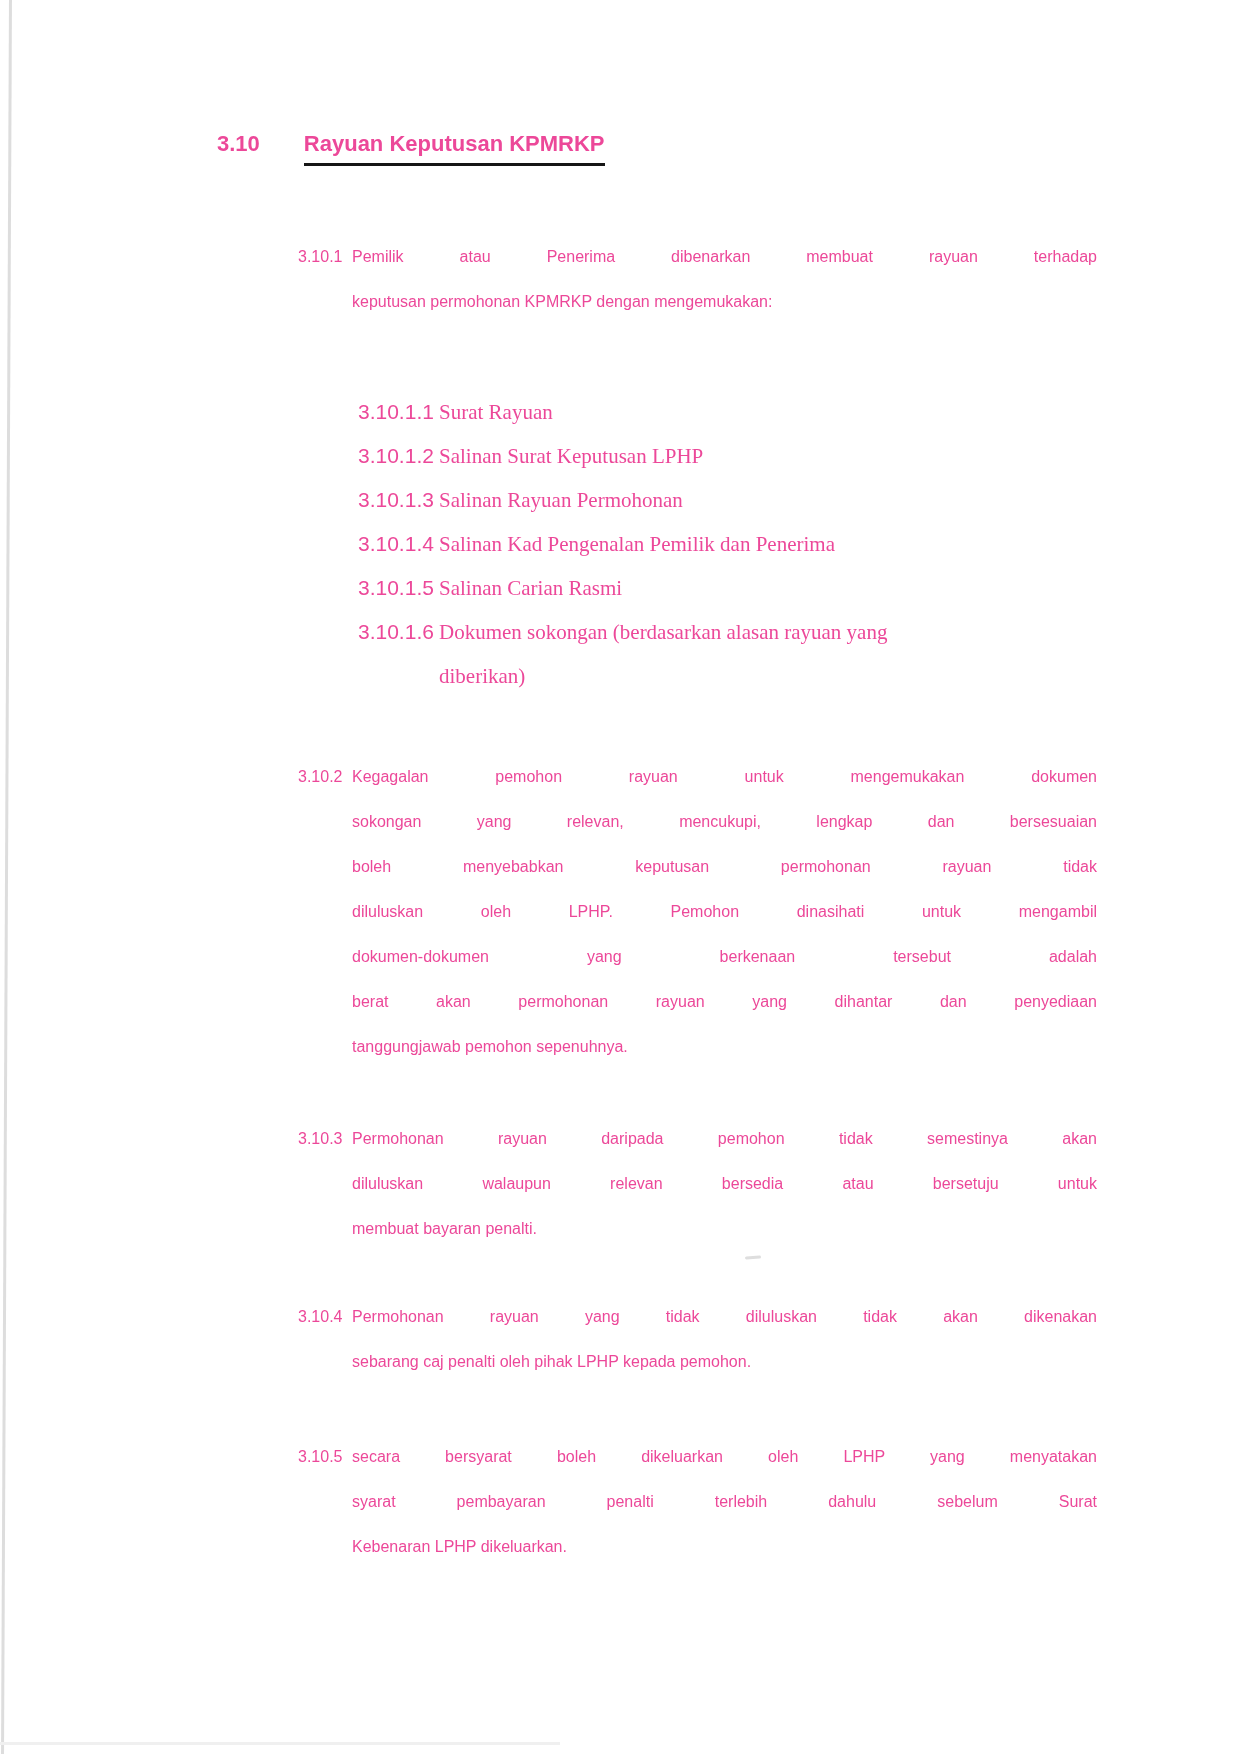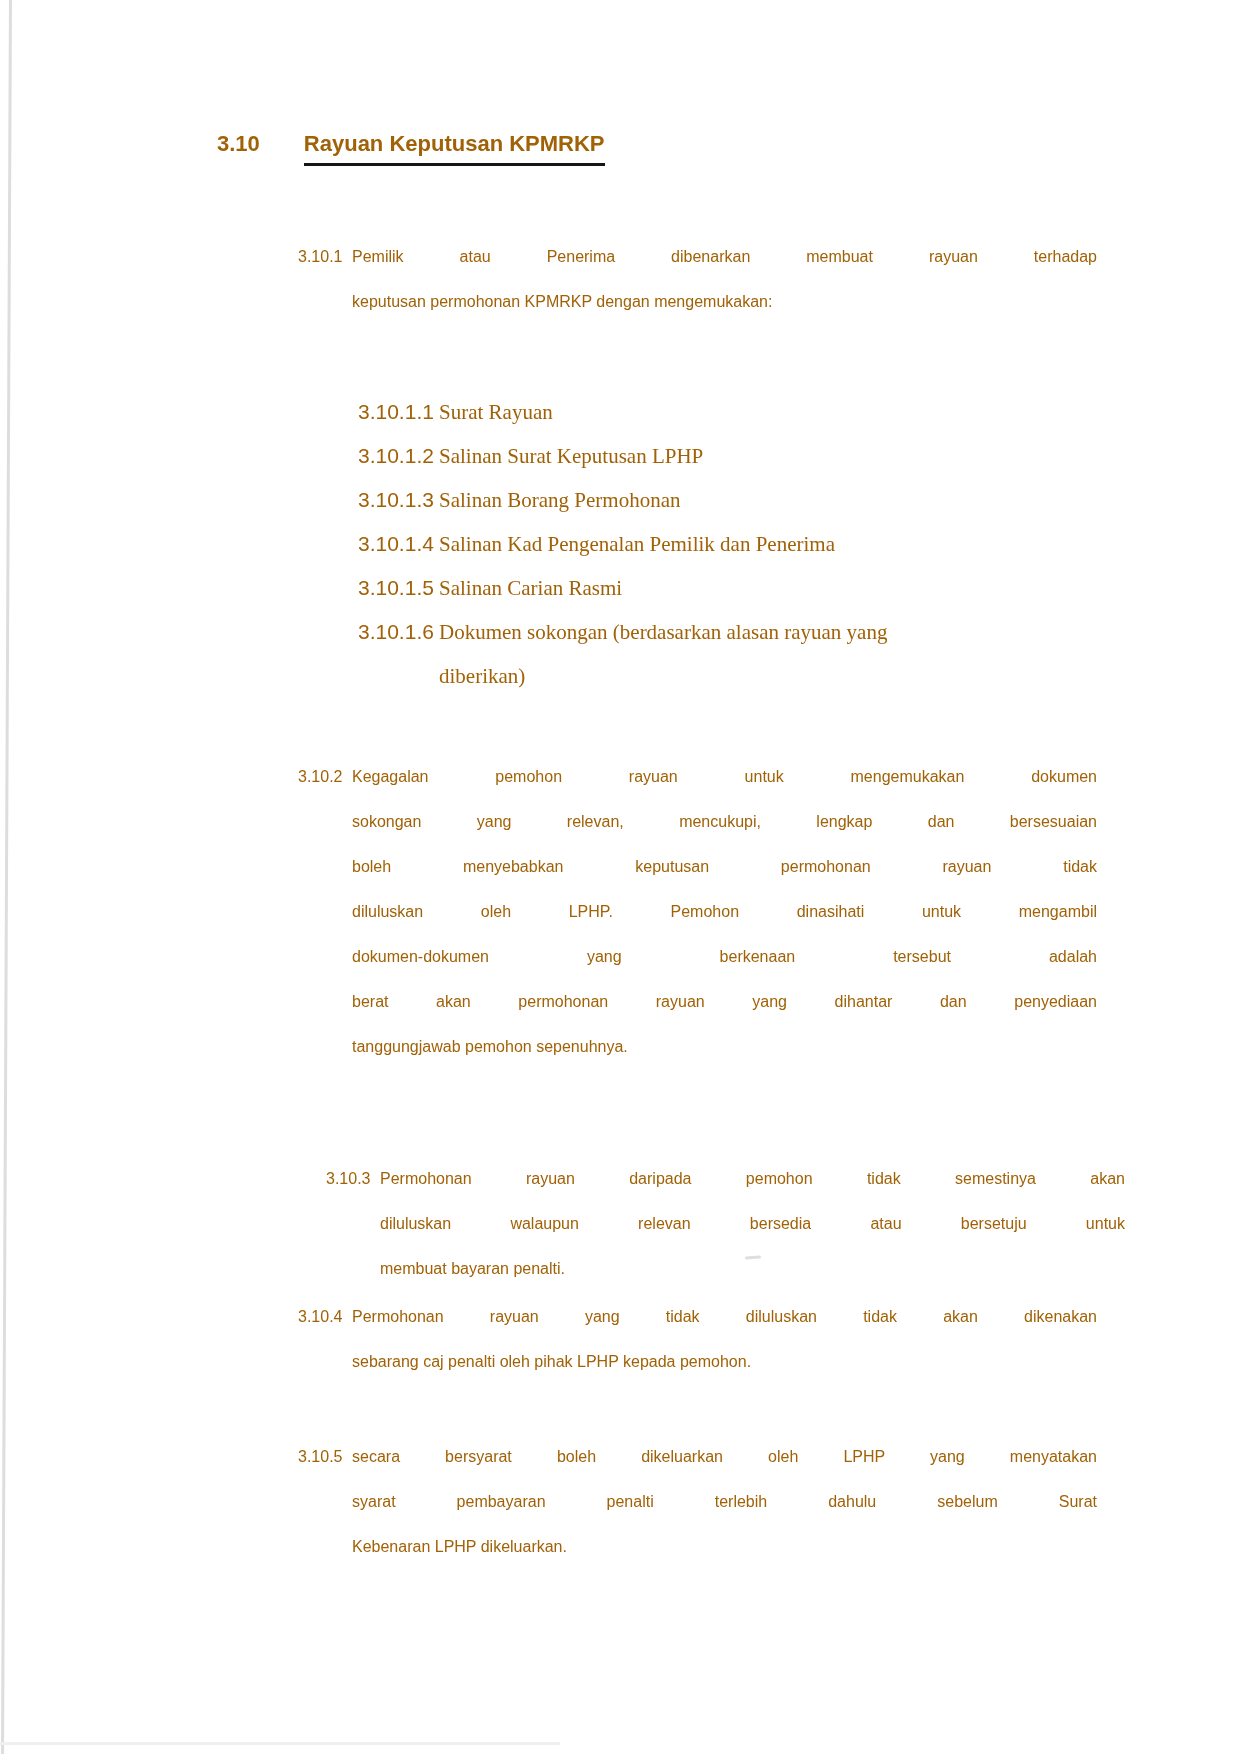--- a/index.html
+++ b/index.html
@@ -7,21 +7,21 @@
     padding: 0;
     background: #ffffff;
   }
   .page {
     position: relative;
     width: 1240px;
     height: 1754px;
     background: #ffffff;
     overflow: hidden;
     font-family: "Liberation Sans", "DejaVu Sans", sans-serif;
-    color: #a16207;
+    color: #ec4899;
   }
   
   .edge-line {
     position: absolute;
     left: 9px;
     top: -4px;
     width: 3px;
     height: 1766px;
     background: #d2d2d2;
     opacity: 0.75;
@@ -108,21 +108,21 @@
     flex: 0 0 81px;
     width: 81px;
   }
   .li-text {
     flex: 1 1 auto;
     white-space: nowrap;
     font-family: Liberation Serif, serif;
   }
   .clause-1 { top: 234px; }
   .clause-2 { top: 754px; }
-  .clause-3 { top: 1156px; margin-left: 28px; }
+  .clause-3 { top: 1116px; }
   .clause-4 { top: 1294px; }
   .clause-5 { top: 1434px; }
 </style>
 </head>
 <body>
 
 <div class="page">
 
   <div class="edge-line"></div>
   <div class="bottom-smudge"></div>
@@ -144,21 +144,21 @@
     <div class="li-row">
       <span class="li-num">3.10.1.1</span>
       <span class="li-text">Surat Rayuan</span>
     </div>
     <div class="li-row">
       <span class="li-num">3.10.1.2</span>
       <span class="li-text">Salinan Surat Keputusan LPHP</span>
     </div>
     <div class="li-row">
       <span class="li-num">3.10.1.3</span>
-      <span class="li-text">Salinan Borang Permohonan</span>
+      <span class="li-text">Salinan Rayuan Permohonan</span>
     </div>
     <div class="li-row">
       <span class="li-num">3.10.1.4</span>
       <span class="li-text">Salinan Kad Pengenalan Pemilik dan Penerima</span>
     </div>
     <div class="li-row">
       <span class="li-num">3.10.1.5</span>
       <span class="li-text">Salinan Carian Rasmi</span>
     </div>
     <div class="li-row">

